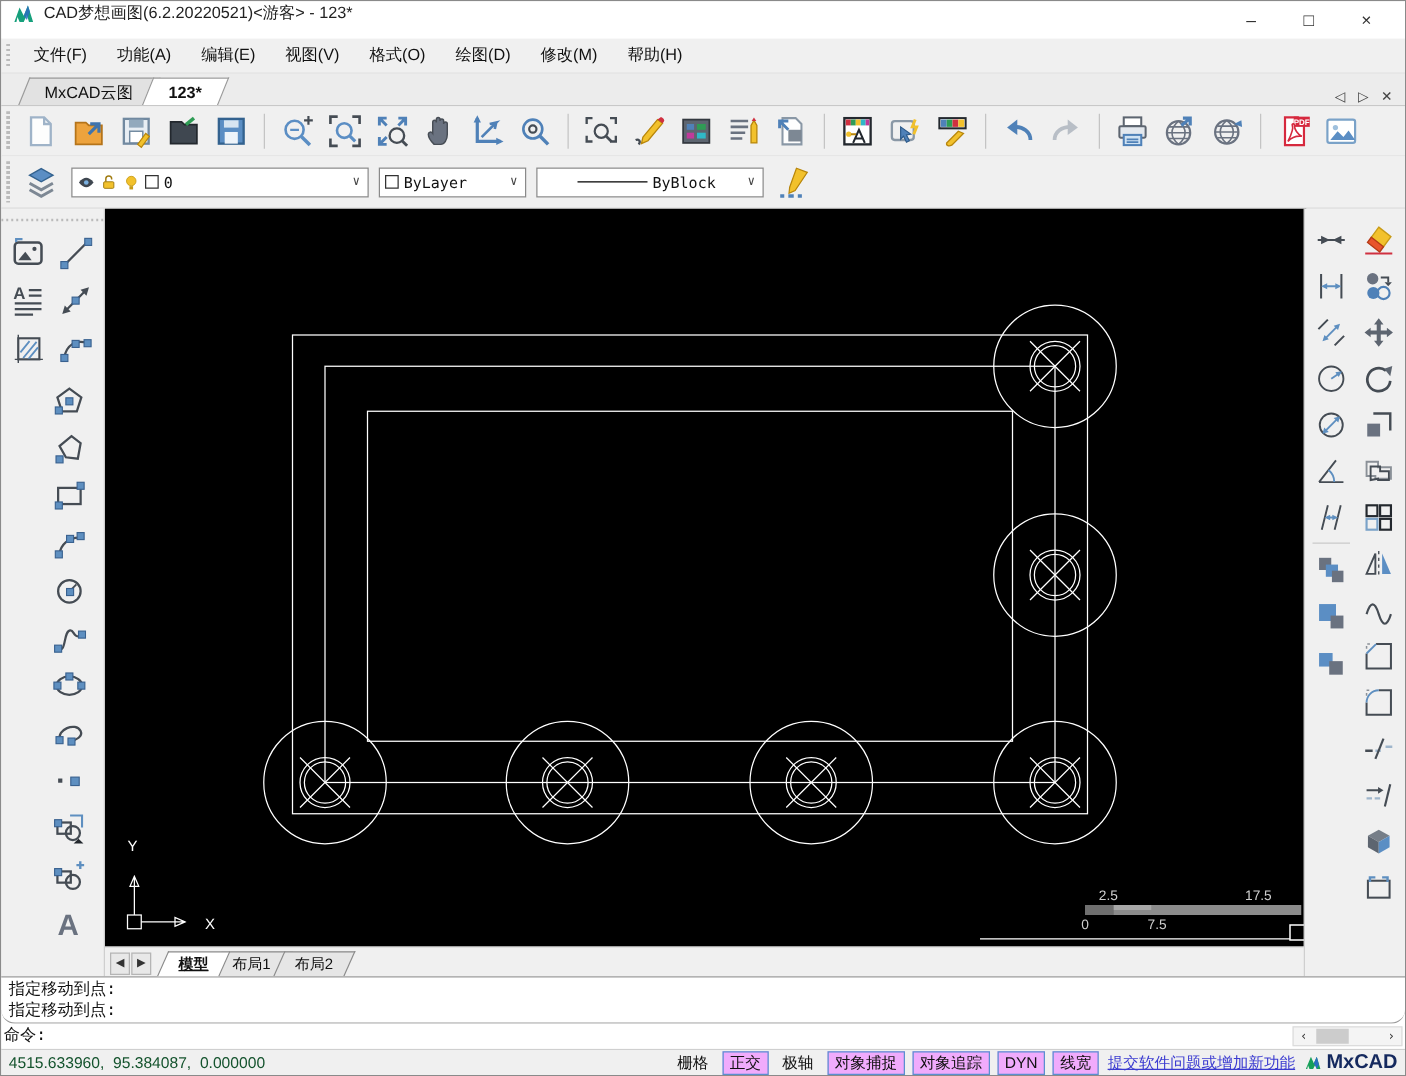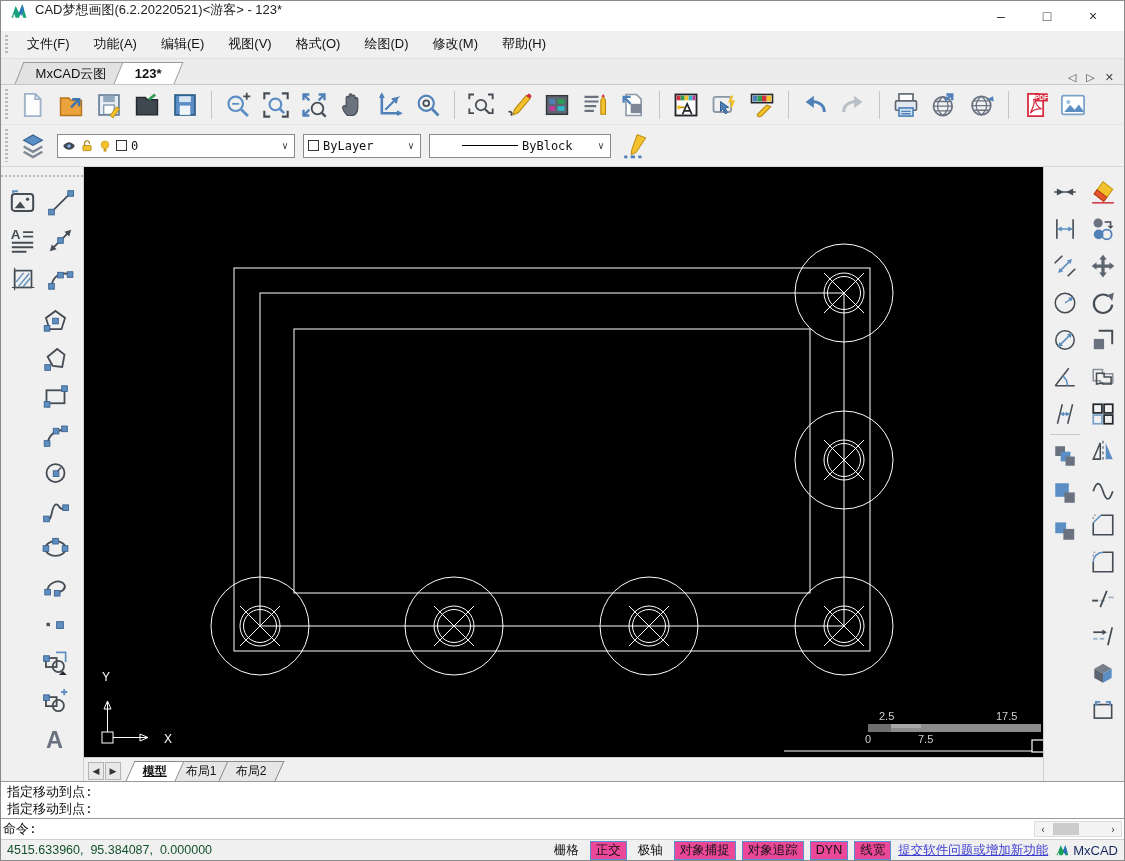--- a/index.html
+++ b/index.html
@@ -65,35 +65,35 @@
   .layouttabs{height:26px;background:#f0f0f0;display:flex;align-items:center;padding-left:4px;border-top:1px solid #cfcfcf;flex:0 0 auto;}
   .lt-arrow{width:16px;height:18px;display:flex;align-items:center;justify-content:center;font-size:9px;color:#333;border:1px solid #b5b5b5;background:#e8e8e8;margin-right:1px;}
   .ltab{height:20px;padding:1px 12px;margin-right:-7px;background:#e6e6e6;border:1px solid #8a8a8a;border-bottom:none;transform:skewX(-24deg);display:flex;align-items:center;}
   .ltab>span{transform:skewX(24deg);font-size:12px;white-space:nowrap;}
   .ltab.active{background:#ffffff;z-index:2;}
   .ltab.active>span{font-weight:bold;text-decoration:underline;}
 
   
   .cmdline{height:58px;background:#ffffff;border-top:1px solid #9a9a9a;flex:0 0 auto;position:relative;
     font-family:"DejaVu Sans Mono","Liberation Mono",monospace;font-size:13px;}
-  .cmd-hist{height:37px;padding:1px 6px;border-bottom:1px solid #9a9a9a;overflow:hidden;}
+  .cmd-hist{height:37px;padding:1px 6px;border-bottom:1px solid #9a9a9a;overflow:hidden;border-radius:11px;}
   .cmd-hist div{line-height:17px;}
   .cmd-prompt{padding:1px 2px;line-height:18px;}
   .cmd-scroll{position:absolute;right:2px;bottom:2px;width:88px;height:16px;display:flex;align-items:center;background:#f4f4f4;border:1px solid #dcdcdc;}
   .cmd-scroll .arr{width:16px;text-align:center;font-size:10px;color:#333;}
   .cmd-scroll .thumb{width:26px;height:12px;background:#cccccc;margin-left:2px;}
 
   
   .statusbar{height:21px;background:#f0f0f0;border-top:1px solid #cfcfcf;display:flex;align-items:center;padding:0 6px;flex:0 0 auto;font-size:12.5px;}
   .coords{font-family:"Liberation Sans",sans-serif;color:#14532d;white-space:pre;}
   .status-right{margin-left:auto;display:flex;align-items:center;gap:7px;}
   .toggle{padding:0 5px;line-height:17px;color:#111;white-space:nowrap;}
-  .toggle.boxed{border:1px solid #5a8fd0;background:#ec4899;}
+  .toggle.boxed{border:1px solid #5a8fd0;background:#f0abfc;}
   .status-link{color:#3b3bd0;text-decoration:underline;white-space:nowrap;cursor:pointer;}
-  .brand{display:flex;align-items:center;gap:3px;font-weight:normal;color:#15295e;font-size:13px;}
+  .brand{display:flex;align-items:center;gap:3px;font-weight:bold;color:#15295e;font-size:16px;}
 </style>
 </head>
 <body>
 
 <div class="app">
 
   <div class="titlebar">
     <svg class="logo" viewBox="0 0 24 24">
       <path d="M3 20L8 6l4 8 4-10 5 16h-4l-2-7-3 7h-4l-2-5-1 5z" fill="#16a07c"></path>
       <path d="M12 14l4-10 2 6-3 8z" fill="#2a6fc0" opacity="0.85"></path>

